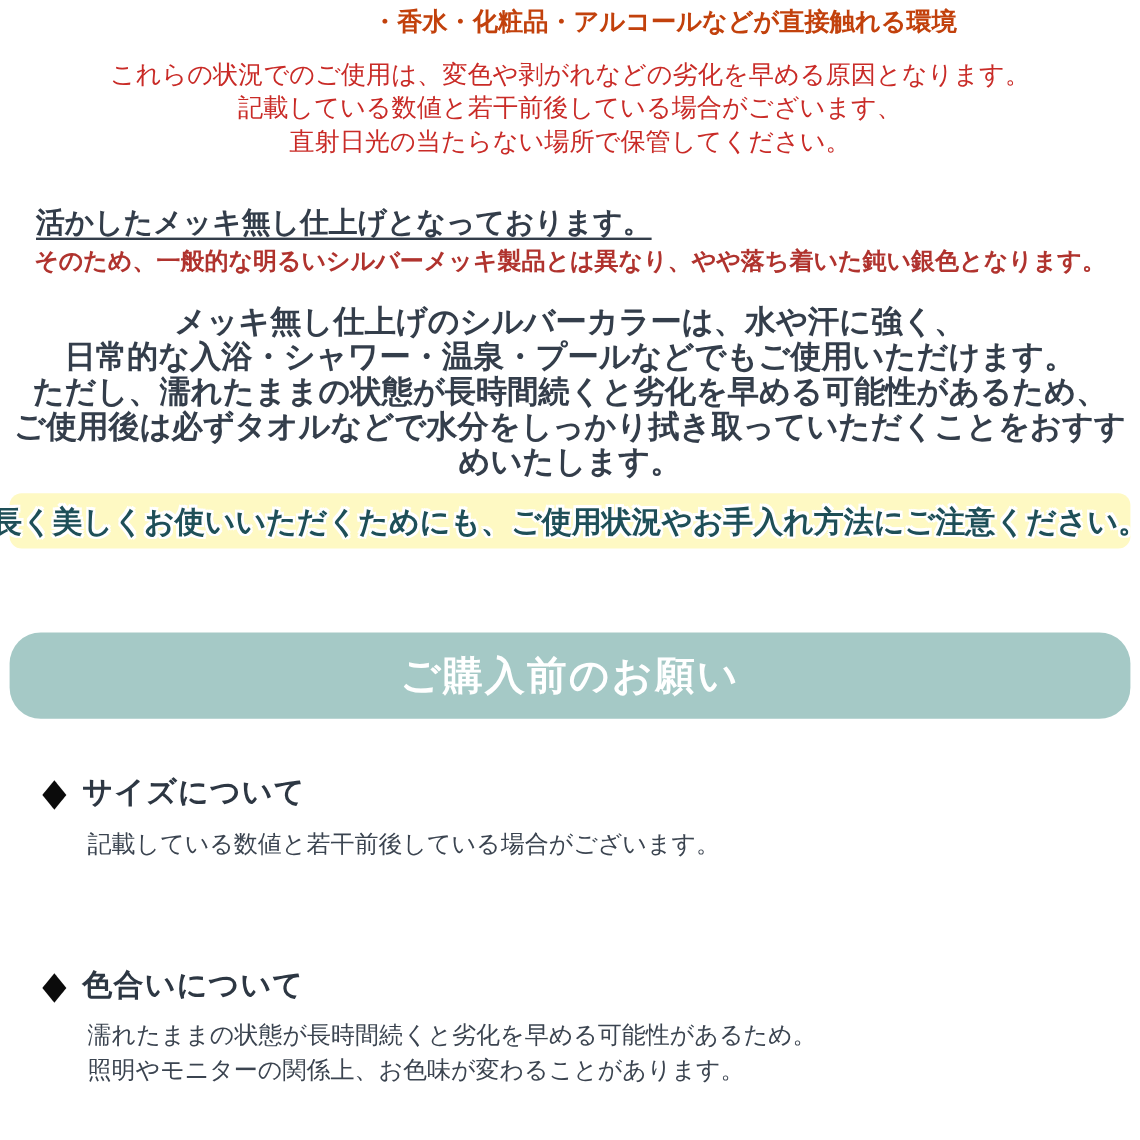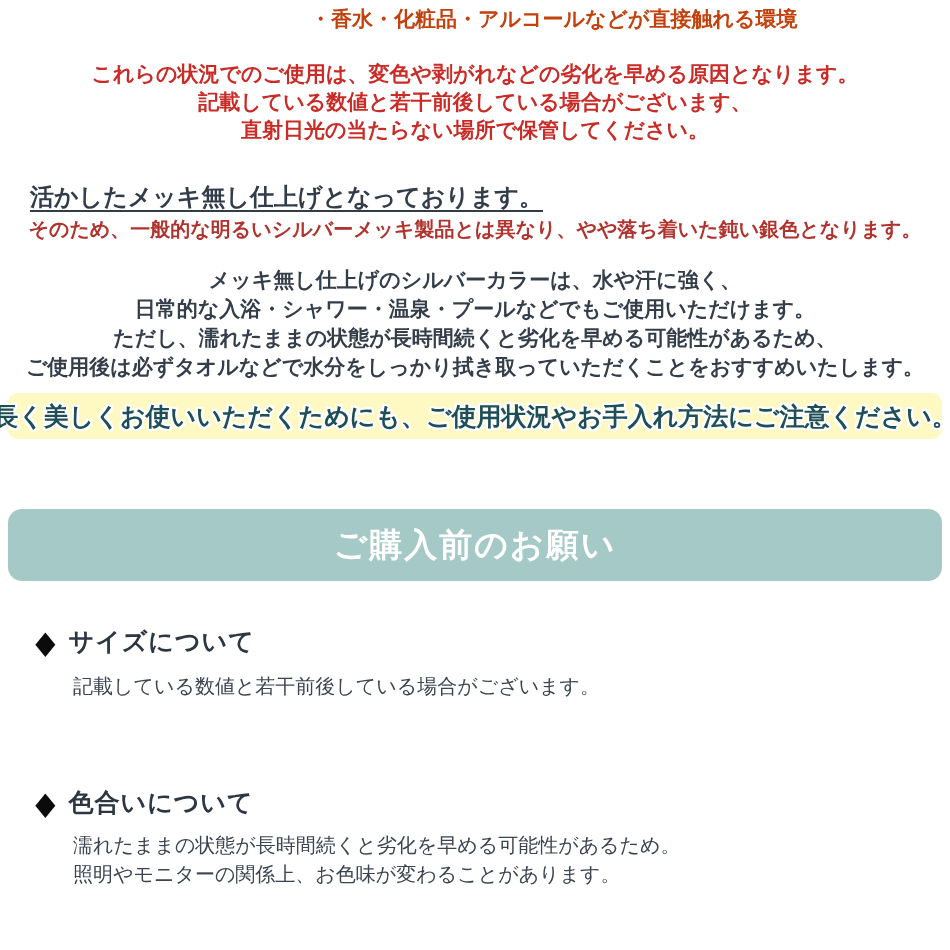--- a/index.html
+++ b/index.html
@@ -18,25 +18,25 @@
   .top-bullet {
     margin: 6px 0 0 310px;
     font-size: 21px;
     font-weight: 700;
     line-height: 26px;
     color: #c2410c;
   }
 
   
   .warning-block {
-    margin-top: 28px;
+    margin-top: 17px;
     text-align: center;
     color: #c92b27;
     font-size: 21px;
-    font-weight: 700;
+    font-weight: 400;
     line-height: 28px;
   }
 
   
   .silver-underlined {
     margin-top: 38px;
     font-size: 24px;
     font-weight: 700;
     line-height: 30px;
     color: #333d4a;
@@ -56,21 +56,21 @@
     color: #b0332e;
     font-size: 20px;
     font-weight: 700;
     line-height: 24px;
   }
 
   
   .silver-detail {
     margin-top: 24px;
     text-align: center;
-    font-size: 21px;
+    font-size: 26px;
     font-weight: 700;
     line-height: 29px;
     color: #343e4b;
   }
 
   
   .notice-banner {
     margin: 12px auto 0 auto;
     width: 934px;
     height: 46px;
@@ -91,21 +91,21 @@
       -2px  0   0 #ffffff, 2px  0   0 #ffffff,
        0   -2px 0 #ffffff, 0    2px 0 #ffffff;
   }
 
   
   .main-banner {
     margin: 70px auto 0 auto;
     width: 934px;
     height: 72px;
     background: #a5c9c6;
-    border-radius: 14px;
+    border-radius: 26px;
     display: flex;
     align-items: center;
     justify-content: center;
   }
   .main-banner .main-banner-text {
     font-size: 33px;
     font-weight: 700;
     color: #ffffff;
     letter-spacing: 2px;
   }

